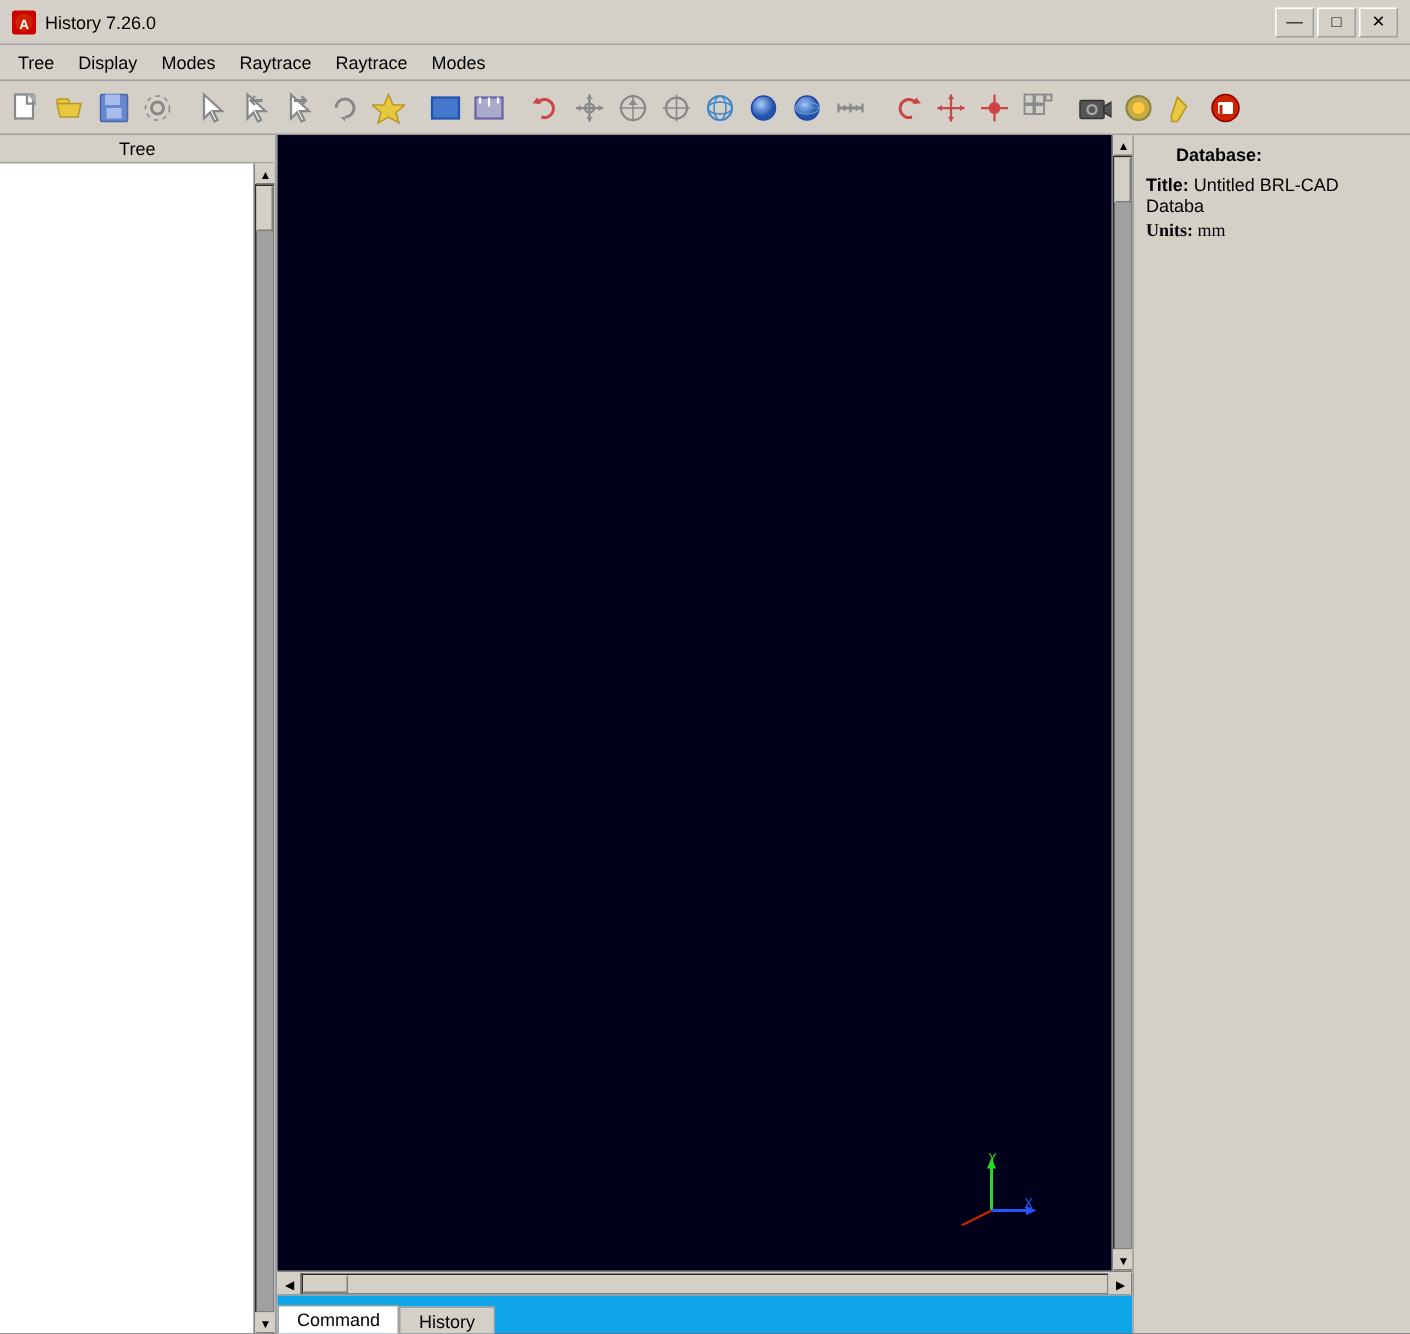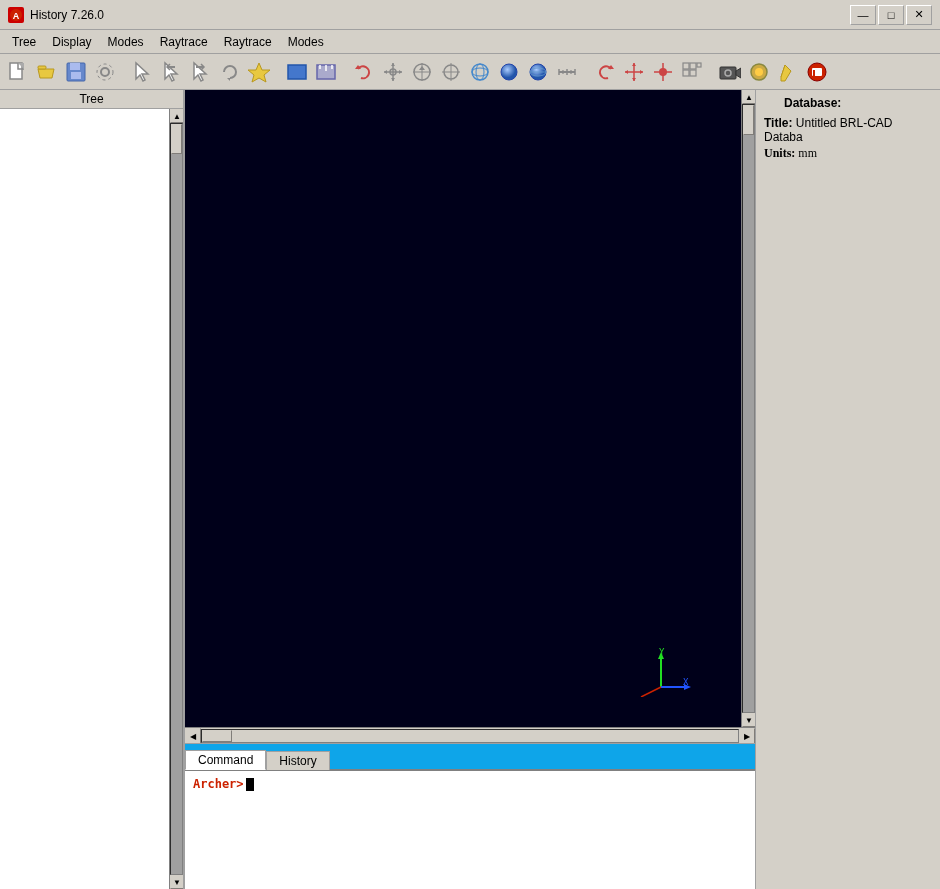--- a/index.html
+++ b/index.html
@@ -575,28 +575,20 @@
         <div style="width:30px; height:100%; background:#d4d0c8; border:1px outset #d4d0c8;"></div>
       </div>
       <div style="width:16px; height:16px; background:#d4d0c8; border:1px outset #d4d0c8; display:flex; align-items:center; justify-content:center; font-size:8px; cursor:pointer; flex-shrink:0;">▶</div>
     </div>
 
     <div id="bottom-tabs" style="height:26px; background:#0ea5e9; display:flex; align-items:flex-end; border-top:1px solid #a0a0a0;">
       <div class="tab active" style="padding:2px 12px; background:#fff; border:1px solid #a0a0a0; border-bottom:1px solid #fff; cursor:pointer; font-size:12px; position:relative; top:1px; z-index:2;">Command</div>
       <div class="tab" style="padding:2px 12px; background:#d4d0c8; border:1px solid #a0a0a0; border-bottom:none; cursor:pointer; font-size:12px; position:relative; top:1px;">History</div>
     </div>
 
-    <div id="command-area" style="background:#fff; border-top:2px solid #808080; height:120px; padding:6px 8px;">
-      <div id="command-prompt-line" style="display:flex; align-items:center;">
-        <span id="command-prompt" style="color:#cc2200; font-size:12px; font-family:monospace; font-weight:bold;">Archer&gt;</span>
-        <span style="font-size:12px; font-family:monospace; margin-left:2px;"> </span>
-        <span id="command-cursor" style="display:inline-block; width:8px; height:13px; background:#000; vertical-align:middle; animation: blink 1s step-end infinite;"></span>
-        <input type="text" style="position: absolute; opacity: 0; width: 1px; height: 1px;">
-      </div>
-    </div>
   </div>
 
   <div id="db-panel" style="width:185px; min-width:185px; background:#d4d0c8; border-left:1px solid #a0a0a0; padding:6px 8px; font-size:12px;">
     <div id="db-panel-title" style="font-weight:bold; margin-bottom:6px;padding-left:20px;">Database:</div>
     <div class="db-row">
       <span class="db-label" style="font-weight:bold;">Title:</span>
       <span>Untitled BRL-CAD Databa</span>
     </div>
     <div class="db-row" style="margin-top:2px;font-family:Liberation Serif, serif;">
       <span class="db-label" style="font-weight:bold;">Units:</span>

